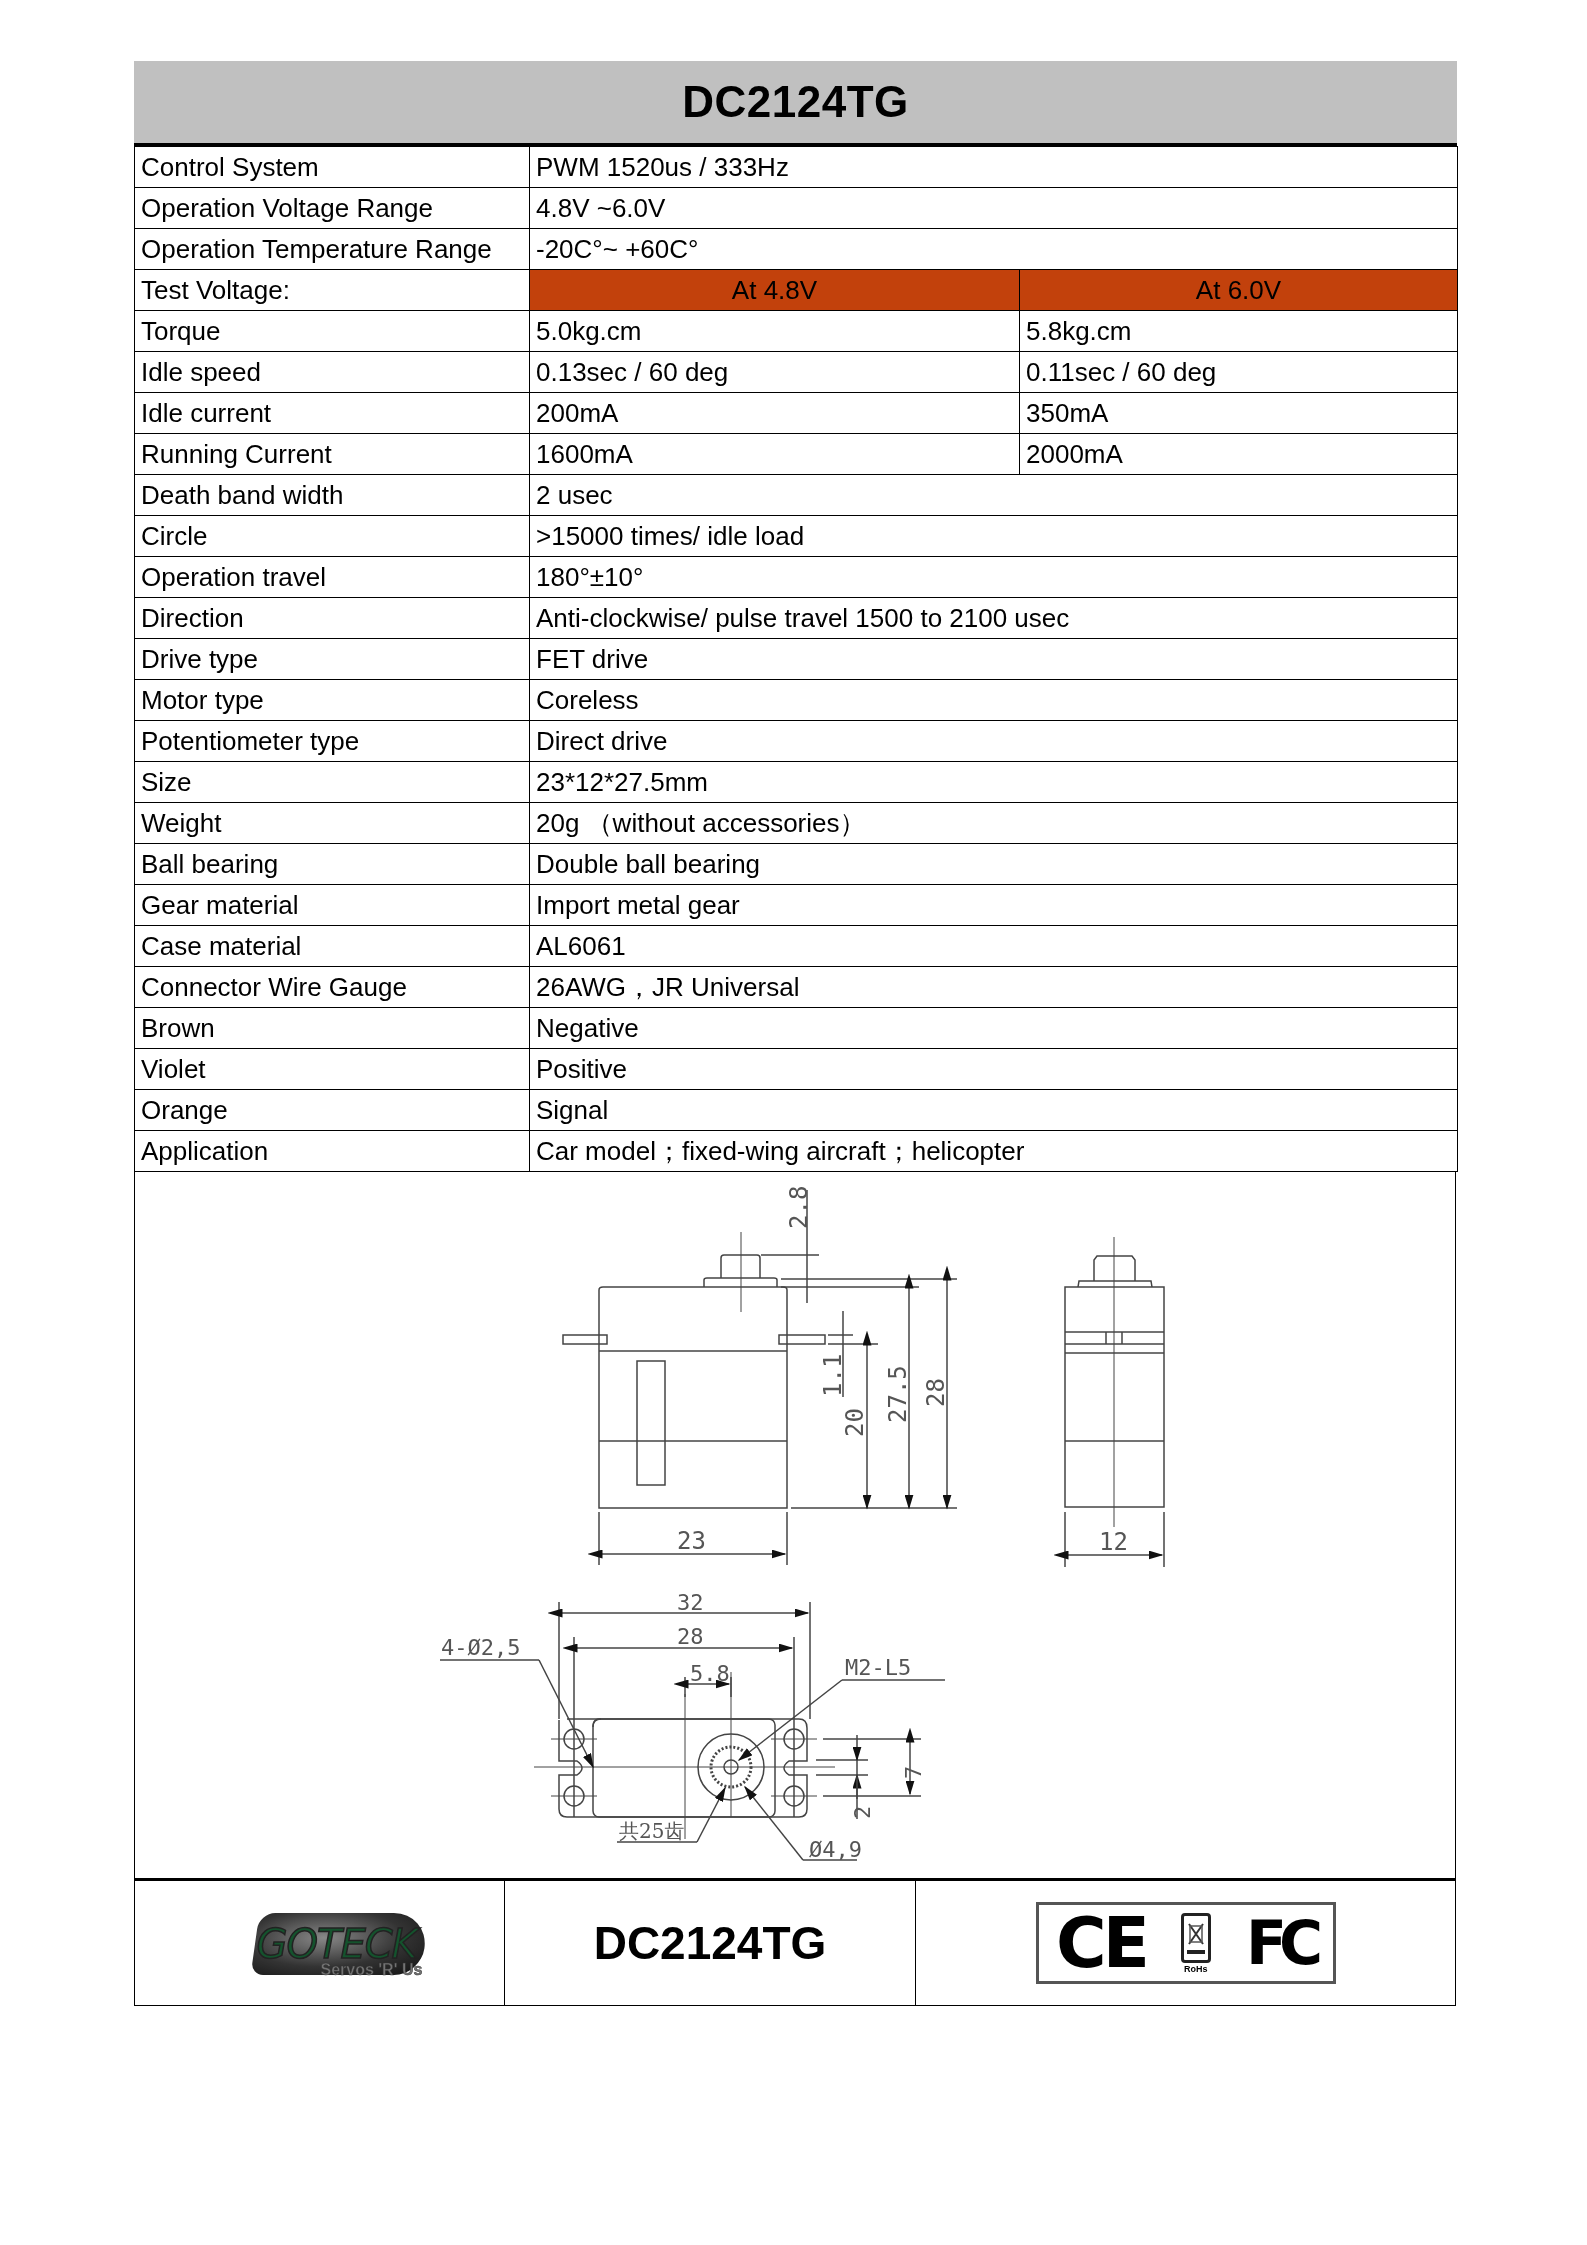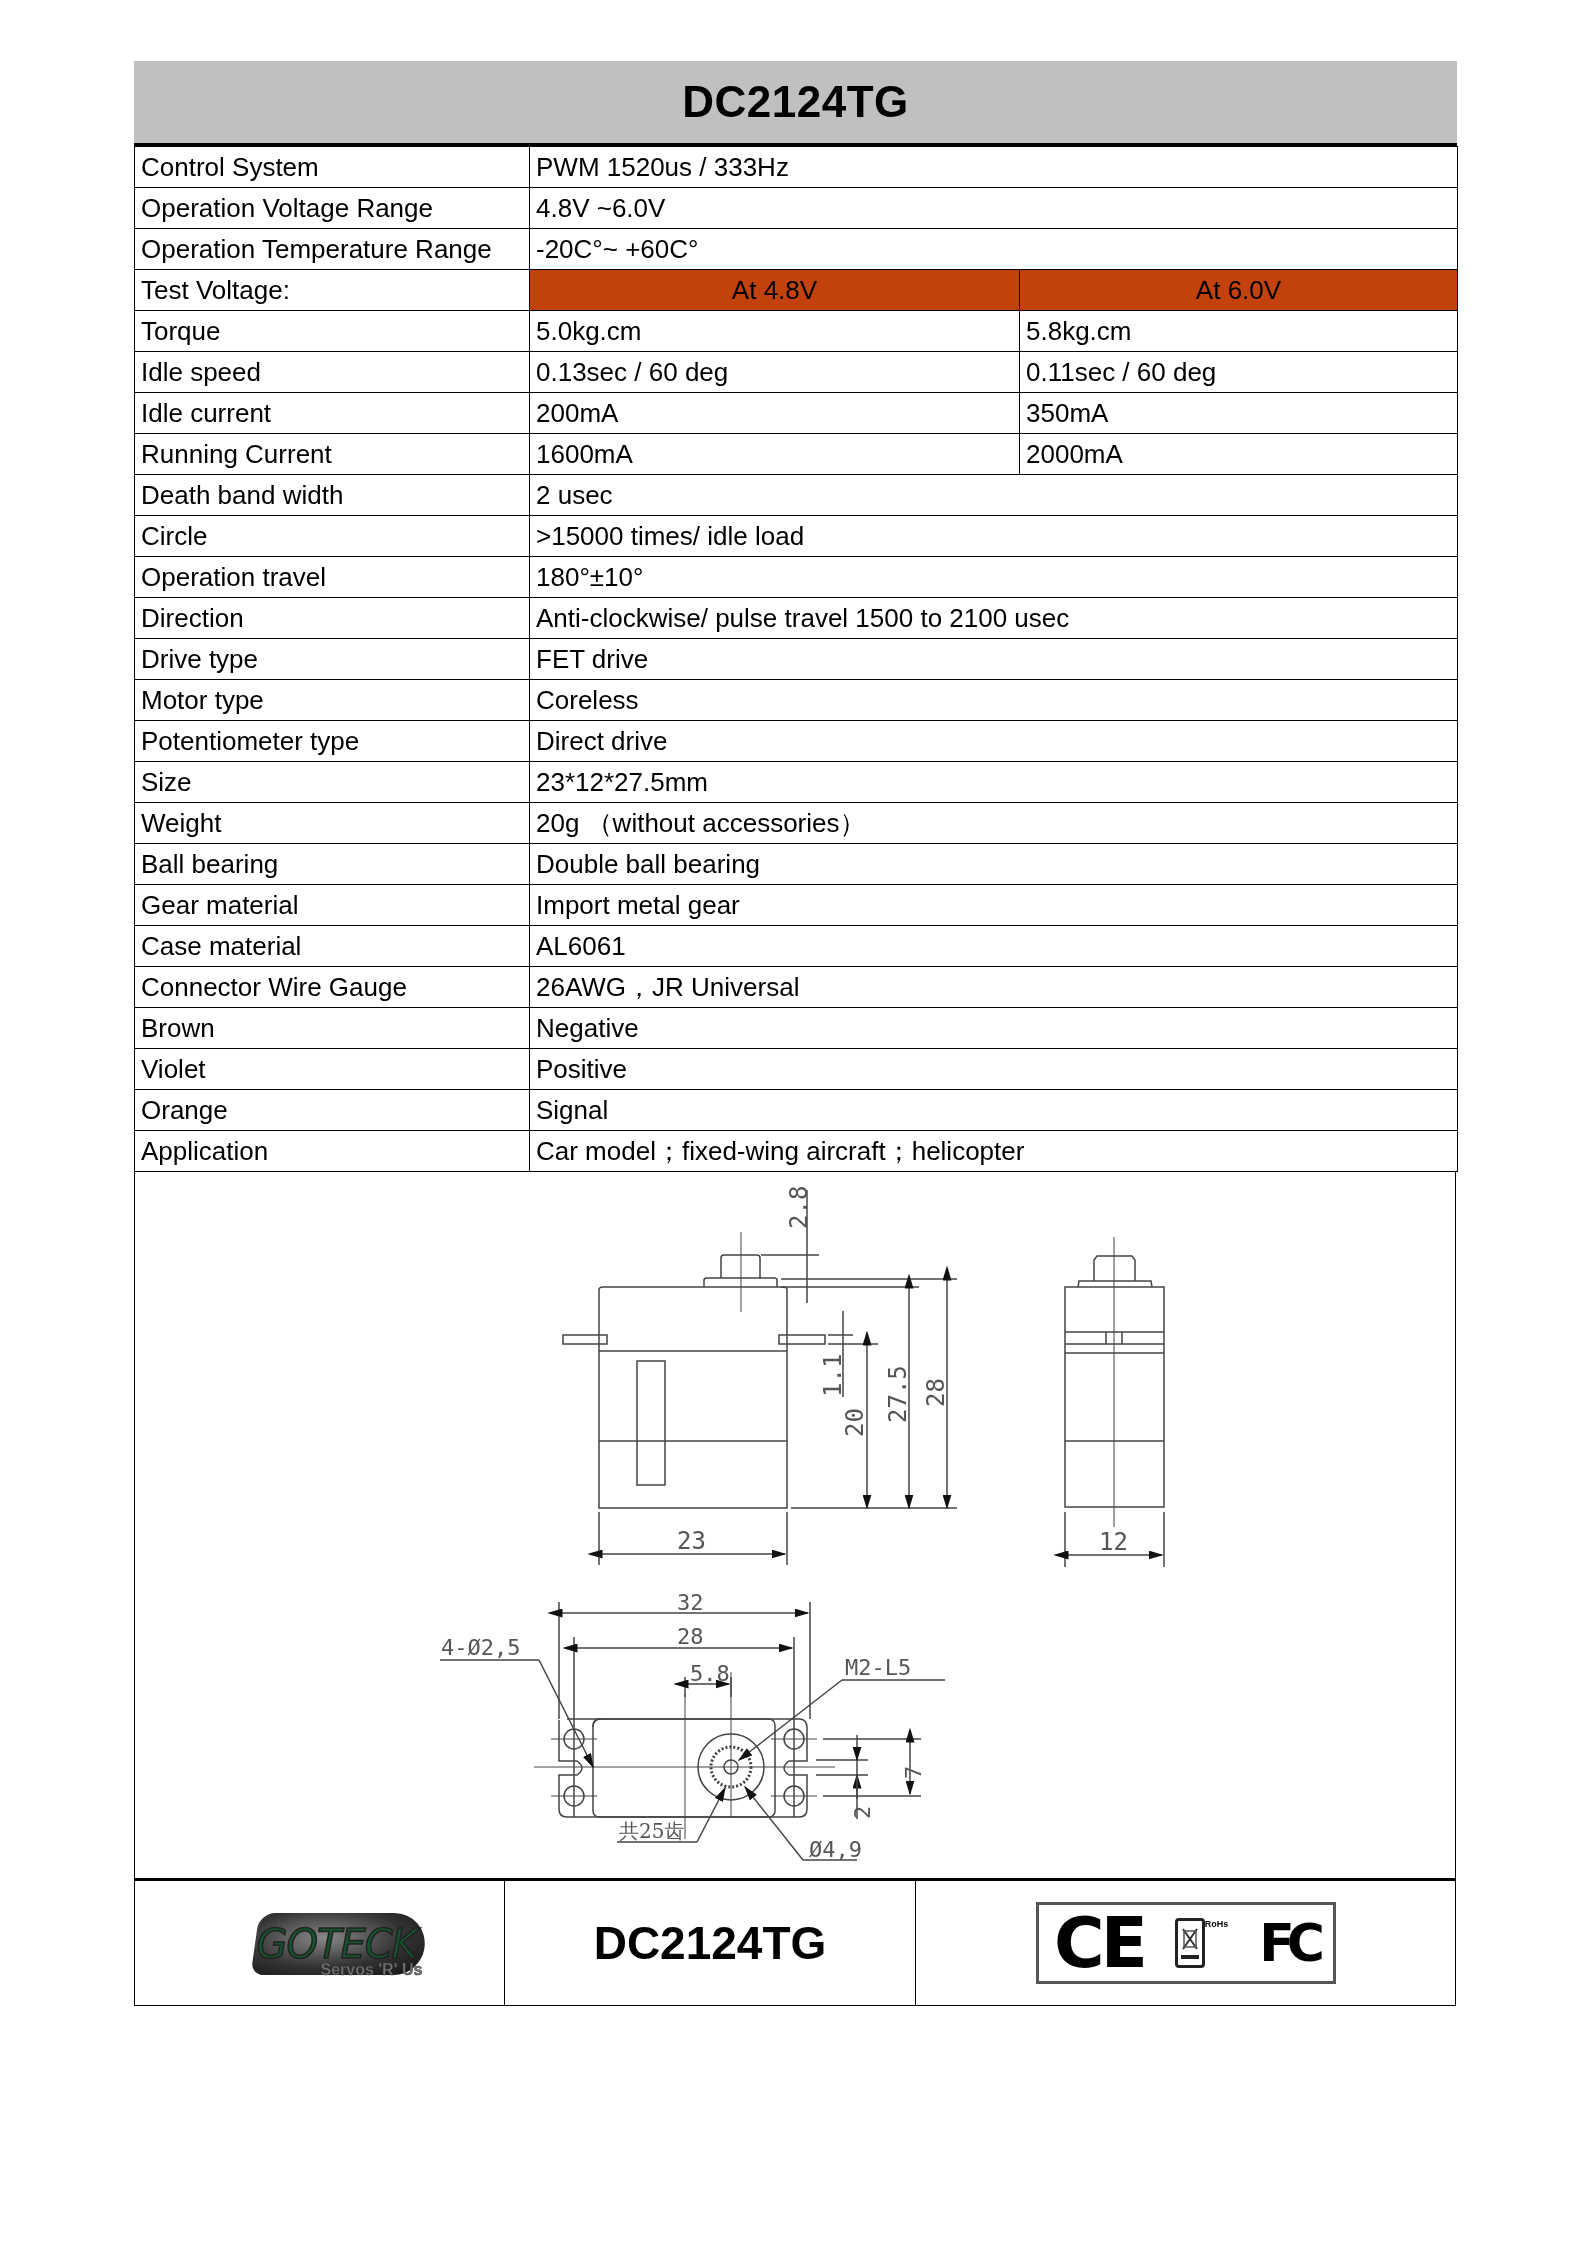--- a/index.html
+++ b/index.html
@@ -14,22 +14,22 @@
   .diagram { position:relative; width:1320px; height:706px; border:1.5px solid #000; border-top:none; }
   .diagram svg { position:absolute; left:0; top:0; }
   .footer { position:relative; width:1320px; height:124px; border:1.5px solid #000; border-top:2px solid #000; display:flex; }
   .f-cell { height:124px; display:flex; align-items:center; justify-content:center; }
   .f-logo { width:369px; border-right:1.5px solid #000; }
   .f-model { width:410px; border-right:1.5px solid #000; }
   .f-model span { font-weight:bold; font-size:46px; }
   .f-cert { flex:1; }
   .cert-box { width:300px; height:82px; border:3px solid #555; display:flex; align-items:center; justify-content:space-around; box-sizing:border-box; }
   .ce { font-size:69px; font-weight:bold; letter-spacing:-4px; font-family:"DejaVu Sans", sans-serif; }
-  .fc { font-size:52px; font-weight:bold; letter-spacing:-8px; font-family:"DejaVu Sans", sans-serif; }
-  .rohs { display:flex; flex-direction:row; align-items:flex-start; }
+  .fc { font-size:60px; font-weight:bold; letter-spacing:-8px; font-family:"DejaVu Sans", sans-serif; }
+  .rohs { display:flex; flex-direction:column; align-items:center; }
   .rohs-bin { width:30px; height:50px; border:3px solid #222; border-radius:4px; box-sizing:border-box; position:relative; }
   .rohs-label { font-size:9px; font-weight:bold; margin-top:1px; }
   .logo { position:relative; width:210px; height:80px; margin-left:60px; }
   .logo-blob { position:absolute; left:10px; top:10px; width:170px; height:62px; background:radial-gradient(ellipse at 40% 40%, #888 0%, #333 55%, #111 100%); border-radius:18px 40px 30px 14px; transform:skew(-8deg); }
   .logo-word { position:absolute; left:12px; top:18px; font-size:40px; font-style:italic; font-weight:normal; color:#14532d; letter-spacing:-1px; -webkit-text-stroke:1.5px #222; font-family:"DejaVu Sans", sans-serif;text-align:center; }
   .logo-sub { position:absolute; left:76px; top:58px; font-size:16px; color:#737373; -webkit-text-stroke:0.5px #333; font-weight:bold; }
   .dim { font-family:"DejaVu Sans Mono", monospace; fill:#555; }
 </style>
 </head>
 <body>

